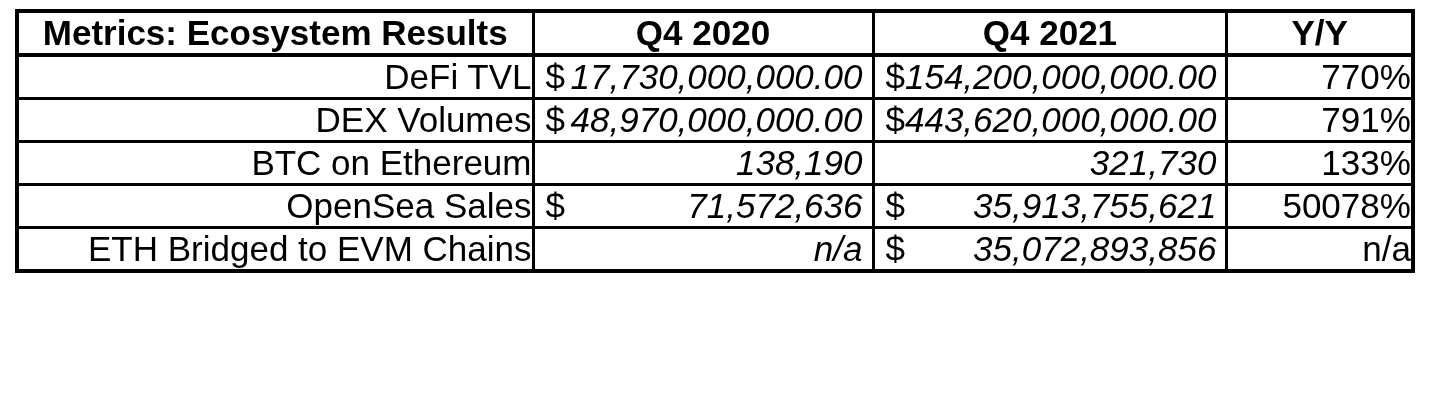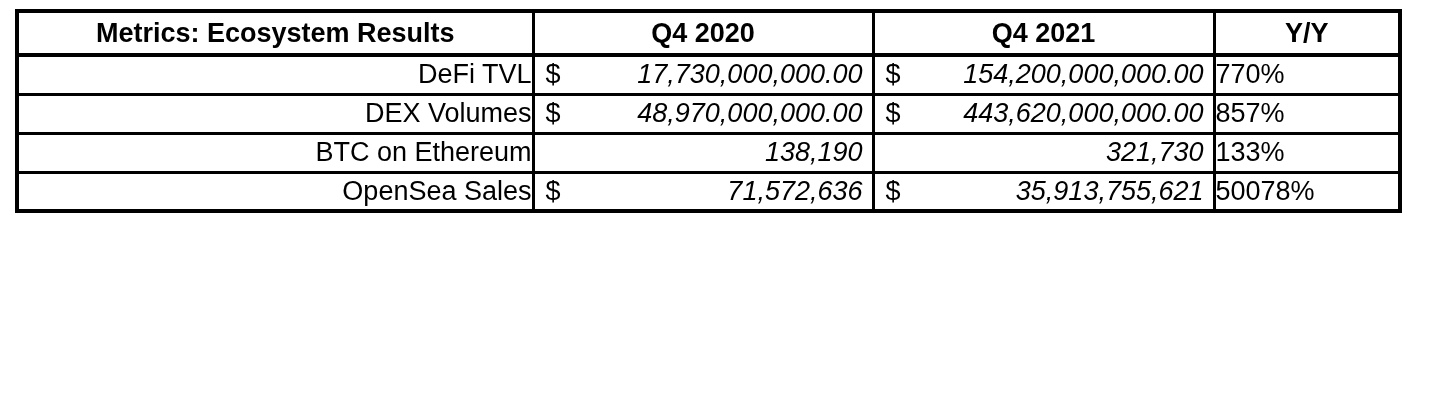--- a/index.html
+++ b/index.html
@@ -27,21 +27,21 @@
     border-collapse: collapse;
     table-layout: fixed;
     border: 4px solid #000000;
     background: #ffffff;
   }
   .metrics-table th,
   .metrics-table td {
     border: 3px solid #000000;
     overflow: hidden;
     white-space: nowrap;
-    font-size: 27px;
+    font-size: 35px;
     vertical-align: middle;
     box-sizing: border-box;
   }
   .metrics-table thead th {
     border-bottom: 4px solid #000000;
     font-weight: bold;
     text-align: center;
     height: 44px;
     padding: 0 4px;
   }
@@ -62,20 +62,21 @@
     box-sizing: border-box;
   }
   td.cell-amount .currency {
     flex: 0 0 auto;
   }
   td.cell-amount .amount {
     flex: 0 0 auto;
     font-style: italic;
   }
   td.cell-yoy {
+    text-align: right;
     padding: 0 4px 0 4px;
   }
 </style>
 </head>
 <body>
 
 <div class="page">
   <table class="metrics-table">
     <colgroup>
       <col style="width:516px">
@@ -115,21 +116,21 @@
               <span class="currency">$</span>
               <span class="amount">48,970,000,000.00</span>
             </div>
           </td>
           <td class="cell-amount">
             <div class="acct">
               <span class="currency">$</span>
               <span class="amount">443,620,000,000.00</span>
             </div>
           </td>
-          <td class="cell-yoy">857%</td>
+          <td class="cell-yoy">791%</td>
         </tr>
         <tr>
           <td class="cell-metric">BTC on Ethereum</td>
           <td class="cell-amount">
             <div class="acct">
               <span class="currency"></span>
               <span class="amount">138,190</span>
             </div>
           </td>
           <td class="cell-amount">
@@ -149,15 +150,31 @@
             </div>
           </td>
           <td class="cell-amount">
             <div class="acct">
               <span class="currency">$</span>
               <span class="amount">35,913,755,621</span>
             </div>
           </td>
           <td class="cell-yoy">50078%</td>
         </tr>
+        <tr>
+          <td class="cell-metric">ETH Bridged to EVM Chains</td>
+          <td class="cell-amount">
+            <div class="acct">
+              <span class="currency"></span>
+              <span class="amount">n/a</span>
+            </div>
+          </td>
+          <td class="cell-amount">
+            <div class="acct">
+              <span class="currency">$</span>
+              <span class="amount">35,072,893,856</span>
+            </div>
+          </td>
+          <td class="cell-yoy">n/a</td>
+        </tr>
       </tbody>
   </table>
 </div>
 
 </body></html>

